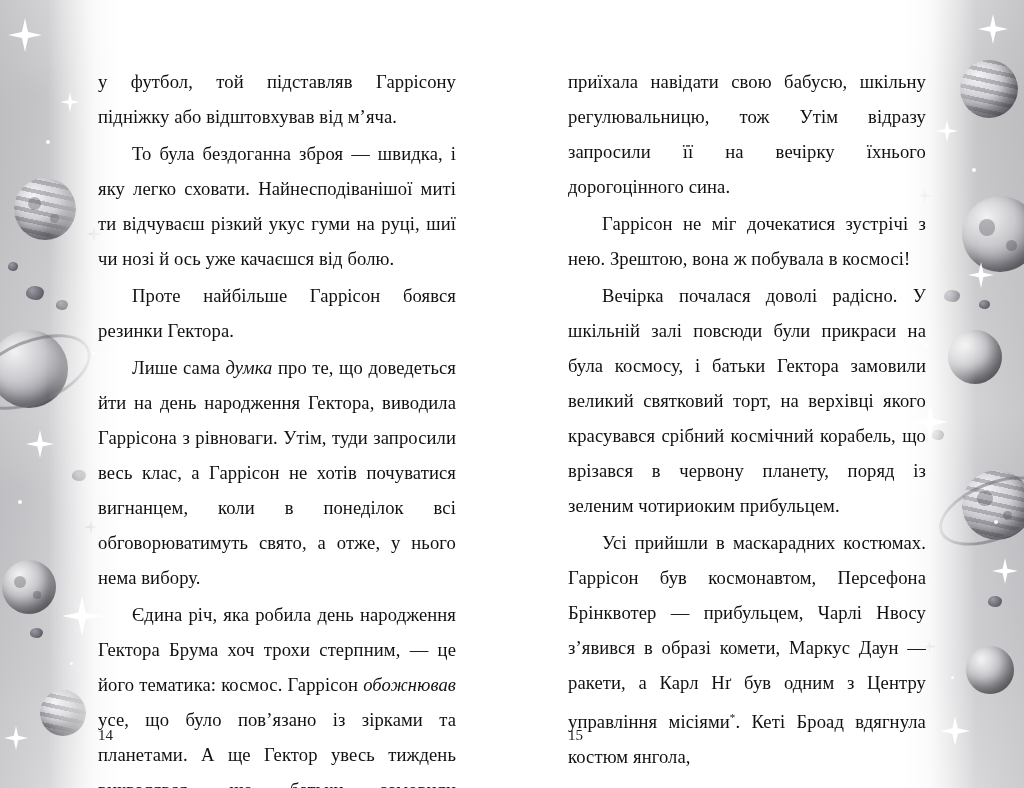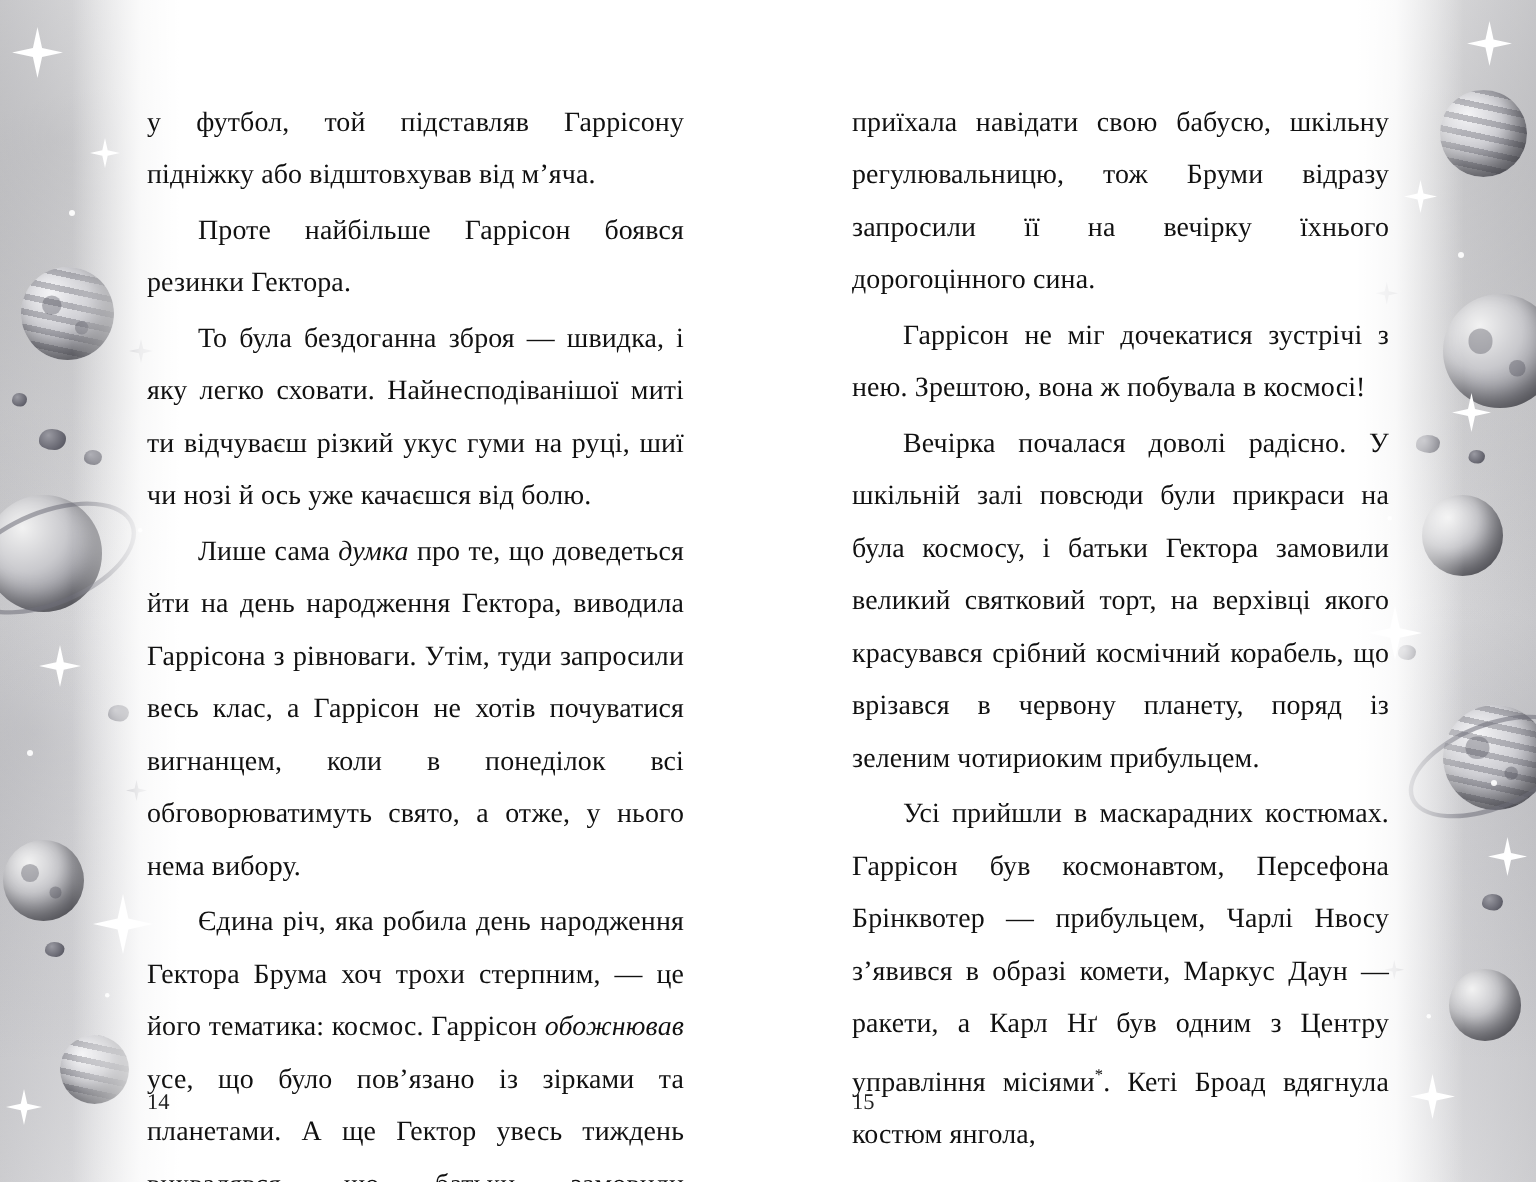--- a/index.html
+++ b/index.html
@@ -214,28 +214,28 @@
     <div class="dot" style="right:26px; top:520px; width:4px; height:4px;"></div>
     <div class="dot" style="right:70px; top:676px; width:3px; height:3px;"></div>
 
     <div class="fade"></div>
   </div>
 
   <div class="columns">
 
     <div class="page-col left">
       <p class="para first">у футбол, той підставляв Гаррісону підніжку або відштовхував від м’яча.</p>
+      <p class="para">То була бездоганна зброя — швидка, і яку легко сховати. Найнесподіванішої миті ти відчуваєш різкий укус гуми на руці, шиї чи нозі й ось уже качаєшся від болю.</p>
       <p class="para">Проте найбільше Гаррісон боявся резинки Гектора.</p>
-      <p class="para">То була бездоганна зброя — швидка, і яку легко сховати. Найнесподіванішої миті ти відчуваєш різкий укус гуми на руці, шиї чи нозі й ось уже качаєшся від болю.</p>
       <p class="para">Лише сама <em>думка</em> про те, що доведеться йти на день народження Гектора, виводила Гаррісона з рівноваги. Утім, туди запросили весь клас, а Гаррісон не хотів почуватися вигнанцем, коли в понеділок всі обговорюватимуть свято, а отже, у нього нема вибору.</p>
       <p class="para">Єдина річ, яка робила день народження Гектора Брума хоч трохи стерпним, — це його тематика: космос. Гаррісон <em>обожнював</em> усе, що було пов’язано із зірками та планетами. А ще Гектор увесь тиждень вихвалявся, що батьки замовили справжнього астронавта для розваг. Астронавтку звали Шеллі. Вона</p>
     </div>
 
     <div class="page-col right">
-      <p class="para first">приїхала навідати свою бабусю, шкільну регулювальницю, тож Бруми відразу запросили її на вечірку їхнього дорогоцінного сина.</p>
+      <p class="para first">приїхала навідати свою бабусю, шкільну регулювальницю, тож Утім відразу запросили її на вечірку їхнього дорогоцінного сина.</p>
       <p class="para">Гаррісон не міг дочекатися зустрічі з нею. Зрештою, вона ж побувала в космосі!</p>
       <p class="para">Вечірка почалася доволі радісно. У шкільній залі повсюди були прикраси на була космосу, і батьки Гектора замовили великий святковий торт, на верхівці якого красувався срібний космічний корабель, що врізався в червону планету, поряд із зеленим чотириоким прибульцем.</p>
       <p class="para">Усі прийшли в маскарадних костюмах. Гаррісон був космонавтом, Персефона Брінквотер — прибульцем, Чарлі Нвосу з’явився в образі комети, Маркус Даун — ракети, а Карл Нґ був одним з Центру управління місіями<sup class="fn">*</sup>. Кеті Броад вдягнула костюм янгола,</p>
 
     </div>
 
     <div class="folio left">14</div>
     <div class="folio right">15</div>
   </div>
 </div>

